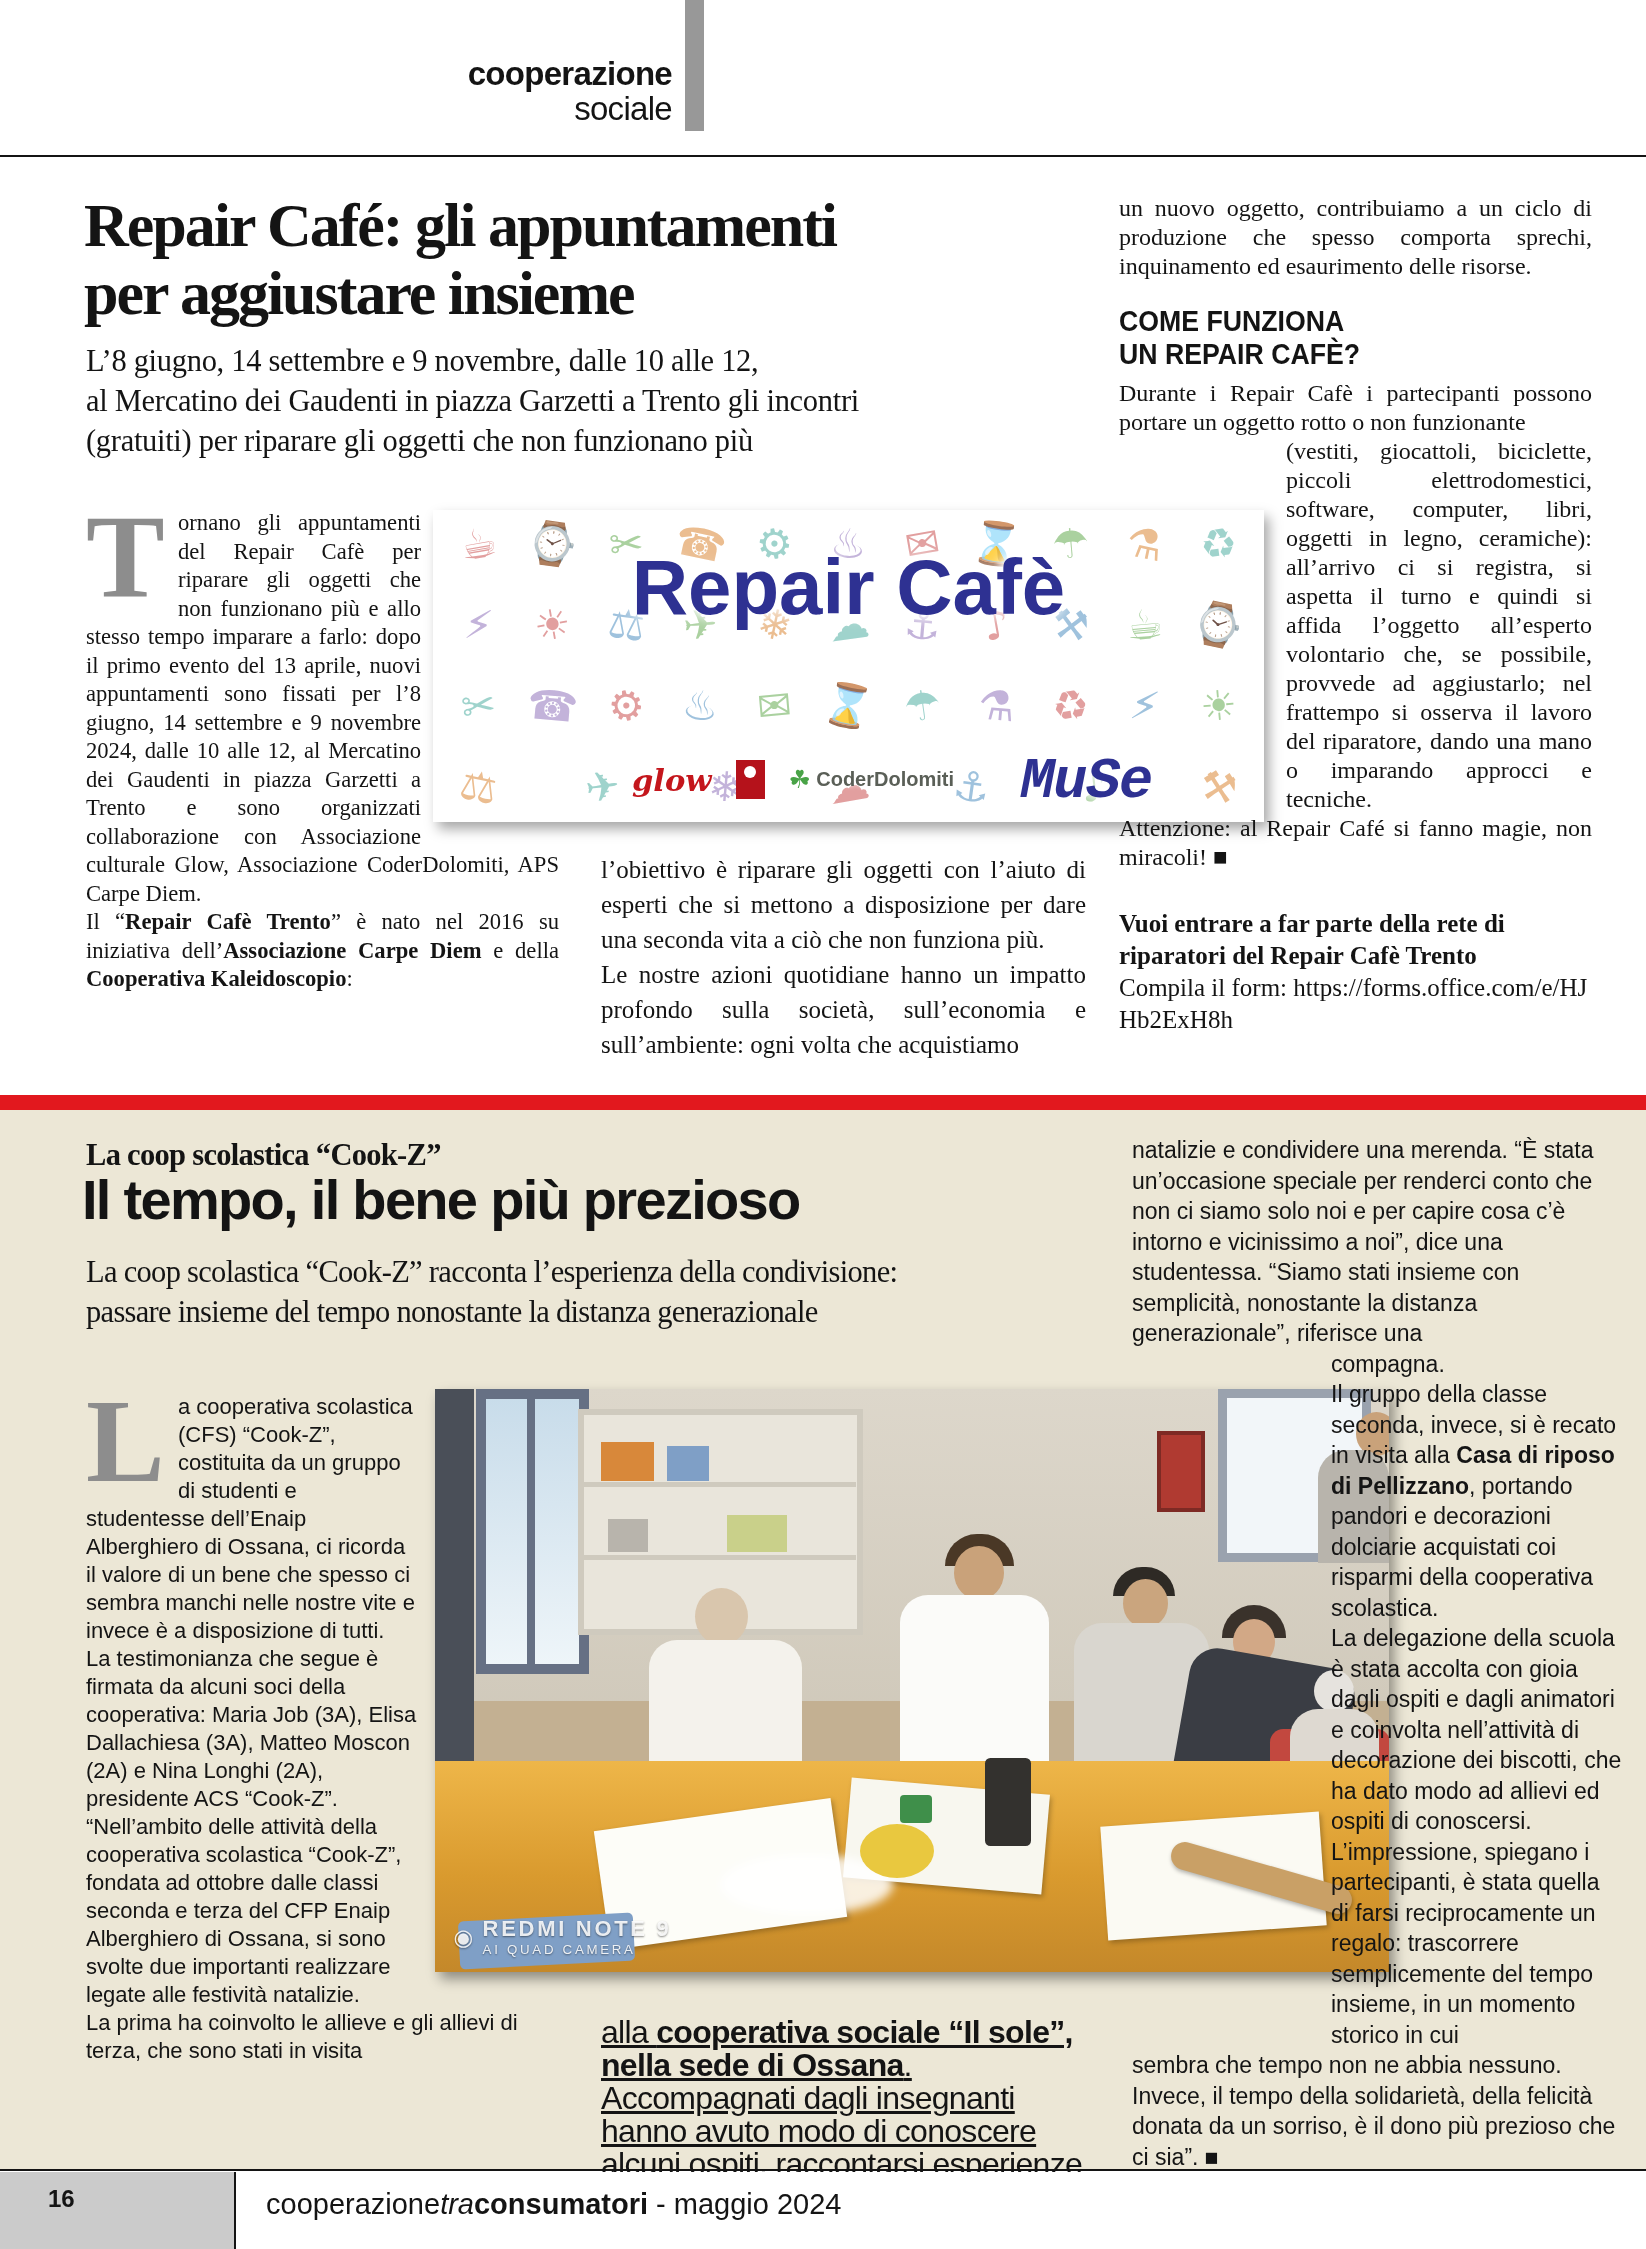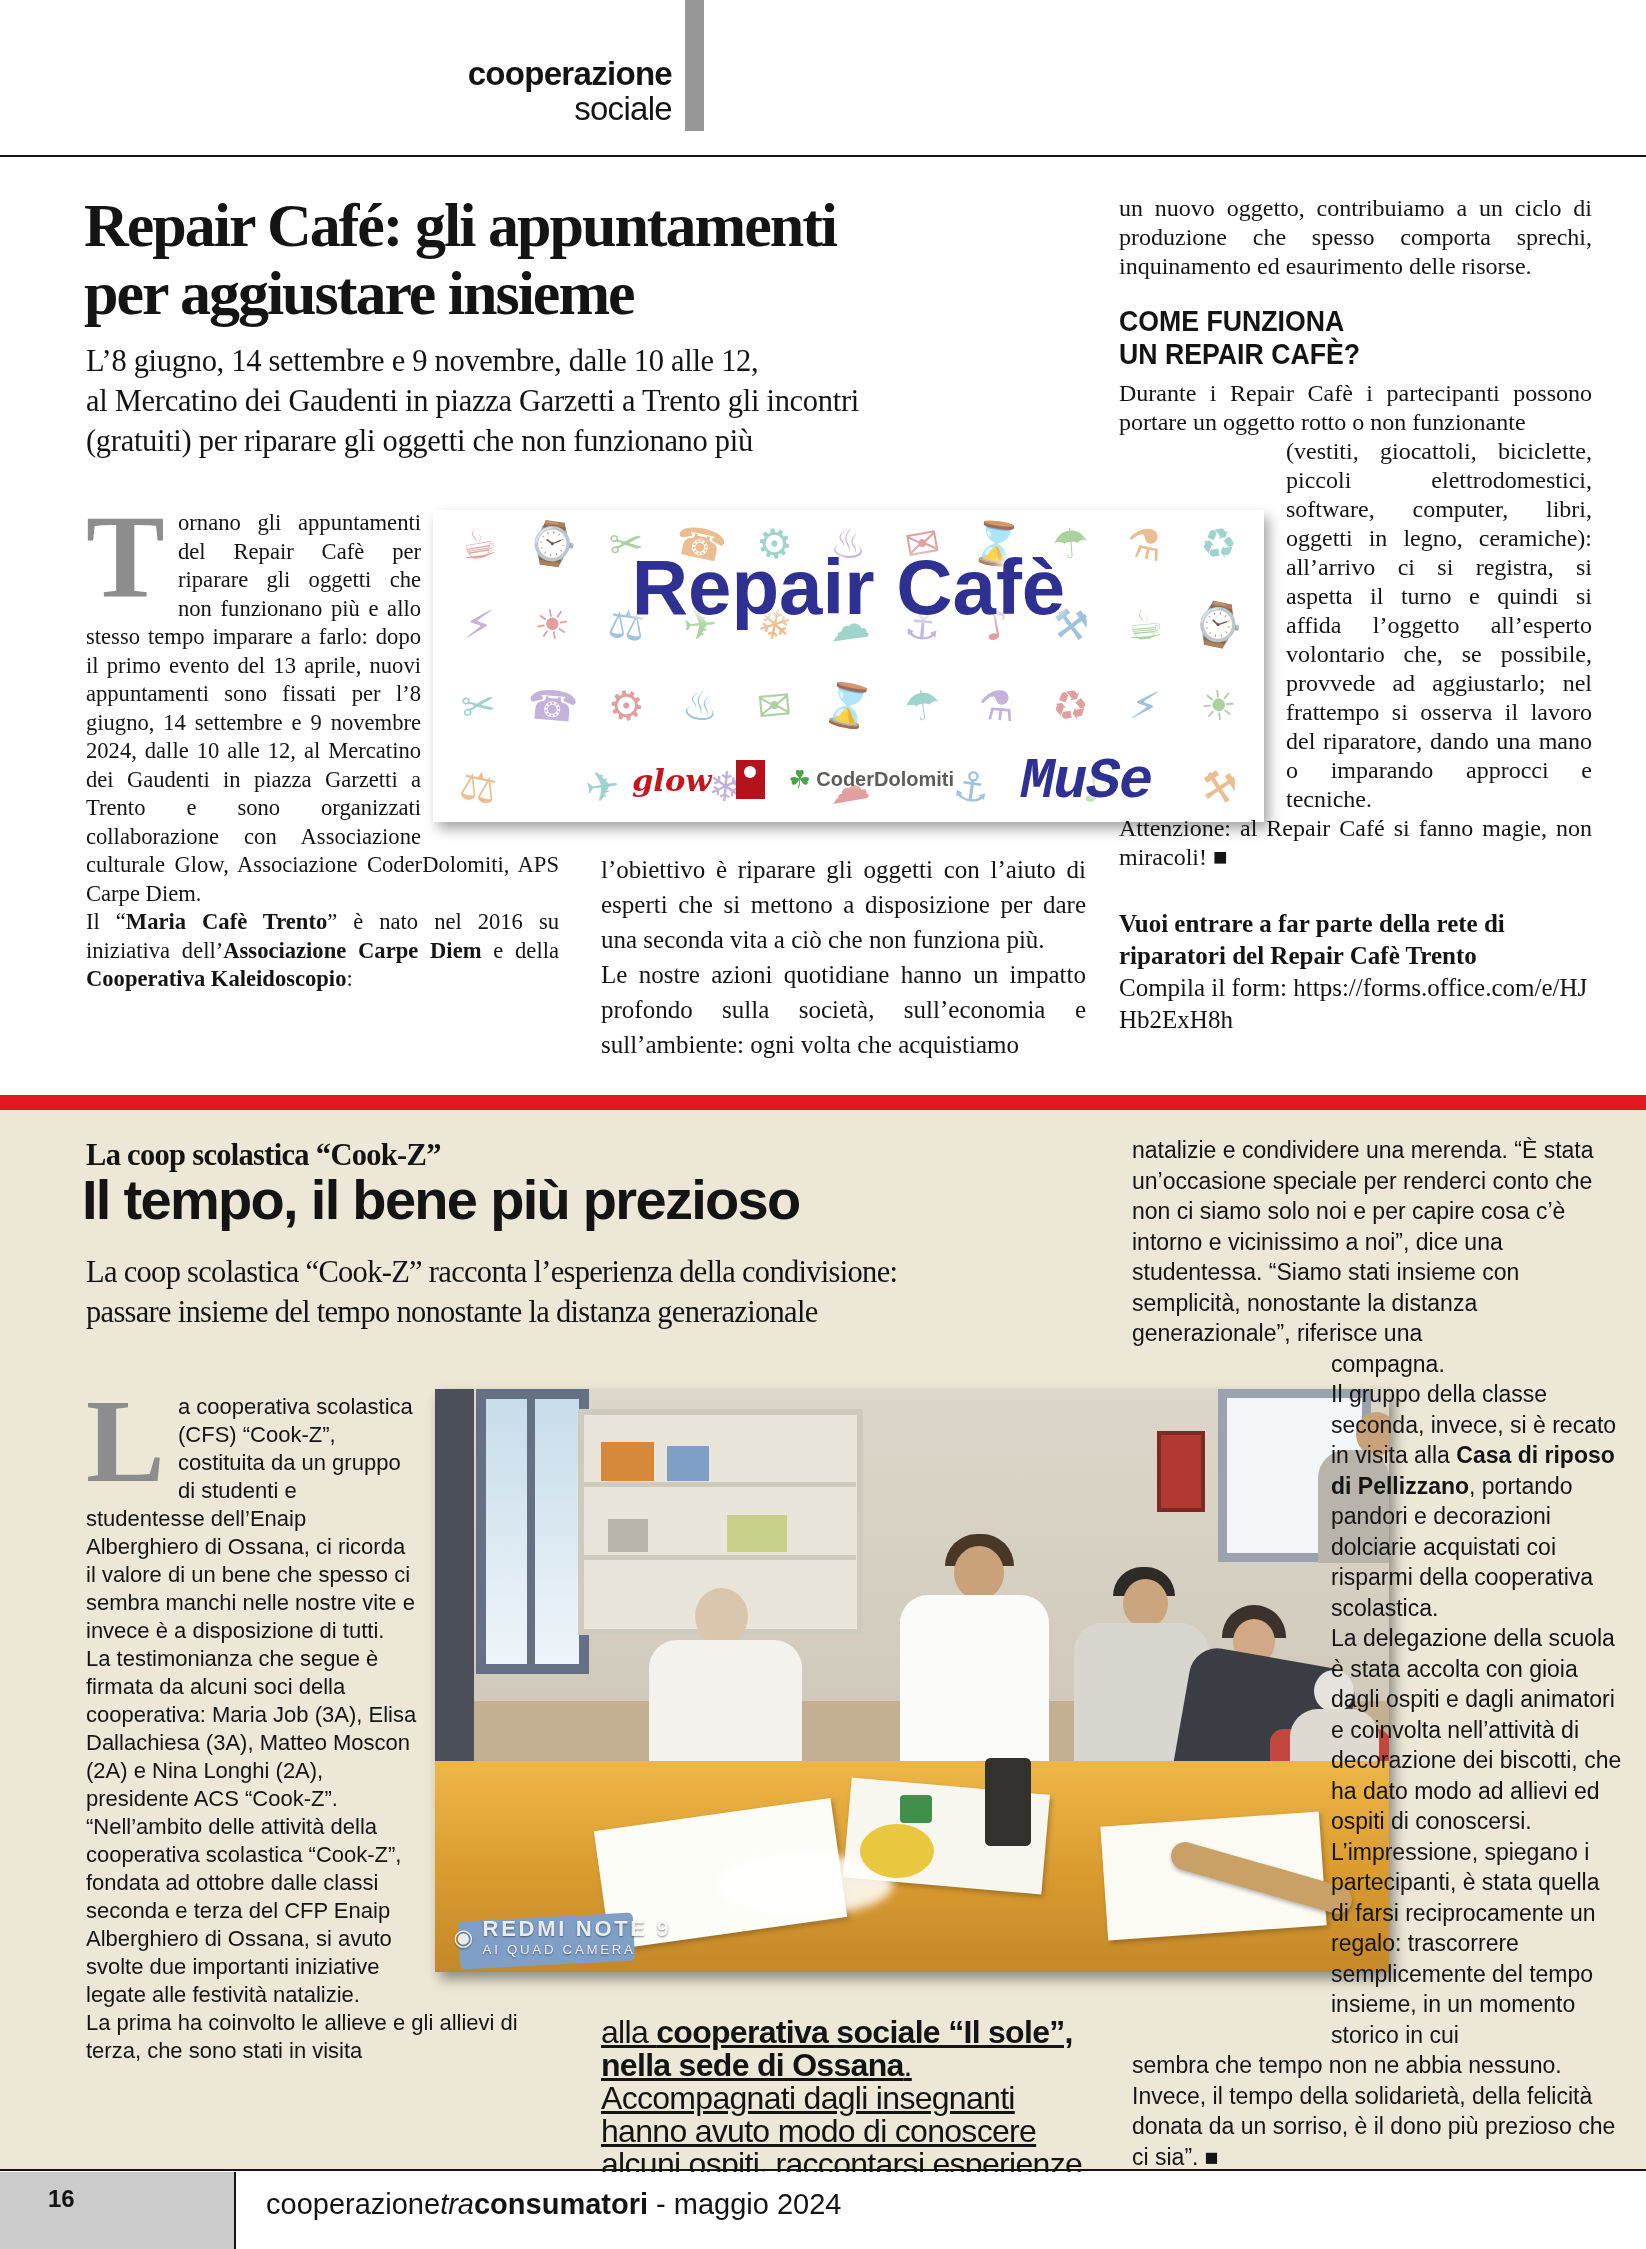--- a/index.html
+++ b/index.html
@@ -222,21 +222,21 @@
         <span>CoderDolomiti</span>
       </span>
     </div>
     <div class="logo-muse">MuSe</div>
   </div>
 
   <div id="a1-left" class="abs col serif">
     <div class="spacer-r"></div>
     <span class="dropcap">T</span>
     <p>ornano gli appuntamenti del Repair Cafè per riparare gli oggetti che non funzionano più e allo stesso tempo imparare a farlo: dopo il primo evento del 13 aprile, nuovi appuntamenti sono fissati per l’8 giugno, 14 settembre e 9 novembre 2024, dalle 10 alle 12, al Mercatino dei Gaudenti in piazza Garzetti a Trento e sono organizzati collaborazione con Associazione culturale Glow, Associazione CoderDolomiti, APS Carpe Diem.</p>
-    <p><span>Il “</span><span style="font-weight: 700;">Maria Cafè Trento</span><span>” è nato nel 2016 su iniziativa dell’</span><span style="font-weight: 700;">Associazione Carpe Diem</span><span> e della </span><span style="font-weight: 700;">Cooperativa Kaleidoscopio</span><span>:</span></p>
+    <p><span>Il “</span><span style="font-weight: 700;">Repair Cafè Trento</span><span>” è nato nel 2016 su iniziativa dell’</span><span style="font-weight: 700;">Associazione Carpe Diem</span><span> e della </span><span style="font-weight: 700;">Cooperativa Kaleidoscopio</span><span>:</span></p>
   </div>
 
   <div id="a1-mid" class="abs col serif">
     <p>l’obiettivo è riparare gli oggetti con l’aiuto di esperti che si mettono a disposizione per dare una seconda vita a ciò che non funziona più.</p>
     <p>Le nostre azioni quotidiane hanno un impatto profondo sulla società, sull’economia e sull’ambiente: ogni volta che acquistiamo</p>
   </div>
 
   <div id="a1-right" class="abs col serif">
     <p>un nuovo oggetto, contribuiamo a un ciclo di produzione che spesso comporta sprechi, inquinamento ed esaurimento delle risorse.</p>
     <p class="how">COME FUNZIONA
@@ -307,21 +307,21 @@
         <div class="wm-l2">AI QUAD CAMERA</div>
       </span>
     </div>
   </div>
 
   <div id="a2-left" class="abs col2">
     <div class="spacer-r2"></div>
     <span class="dropcap">L</span>
     <p>a cooperativa scolastica (CFS) “Cook-Z”, costituita da un gruppo di studenti e studentesse dell’Enaip Alberghiero di Ossana, ci ricorda il valore di un bene che spesso ci sembra manchi nelle nostre vite e invece è a disposizione di tutti.</p>
     <p>La testimonianza che segue è firmata da alcuni soci della cooperativa: Maria Job (3A), Elisa Dallachiesa (3A), Matteo Moscon (2A) e Nina Longhi (2A), presidente ACS “Cook-Z”.</p>
-    <p>“Nell’ambito delle attività della cooperativa scolastica “Cook-Z”, fondata ad ottobre dalle classi seconda e terza del CFP Enaip Alberghiero di Ossana, si avuto svolte due importanti iniziative legate alle festività natalizie.</p>
+    <p>“Nell’ambito delle attività della cooperativa scolastica “Cook-Z”, fondata ad ottobre dalle classi seconda e terza del CFP Enaip Alberghiero di Ossana, si sono svolte due importanti realizzare legate alle festività natalizie.</p>
     <p>La prima ha coinvolto le allieve e gli allievi di terza, che sono stati in visita</p>
   </div>
 
   <div id="a2-caption" class="abs"><span>alla </span><span style="font-weight: 700;">cooperativa sociale “Il sole”,</span><span> </span><span style="font-weight: 700;">nella sede di Ossana</span><span>. Accompagnati dagli insegnanti hanno avuto modo di conoscere alcuni ospiti, raccontarsi esperienze vissute, realizzare decorazioni</span></div>
 
   <div id="a2-right" class="abs col2">
     <p>natalizie e condividere una merenda. “È stata un’occasione speciale per renderci conto che non ci siamo solo noi e per capire cosa c’è intorno e vicinissimo a noi”, dice una studentessa. “Siamo stati insieme con semplicità, nonostante la distanza generazionale”, riferisce una</p>
     <p class="ind2 pre"><span>compagna.
 Il gruppo della classe seconda, invece, si è recato in visita alla </span><span style="font-weight: 700;">Casa di riposo di Pellizzano</span><span>, portando pandori e decorazioni dolciarie acquistati coi risparmi della cooperativa scolastica.
 La delegazione della scuola è stata accolta con gioia dagli ospiti e dagli animatori e coinvolta nell’attività di decorazione dei biscotti, che ha dato modo ad allievi ed ospiti di conoscersi. L’impressione, spiegano i partecipanti, è stata quella di farsi reciprocamente un regalo: trascorrere semplicemente del tempo insieme, in un momento storico in cui</span></p>

